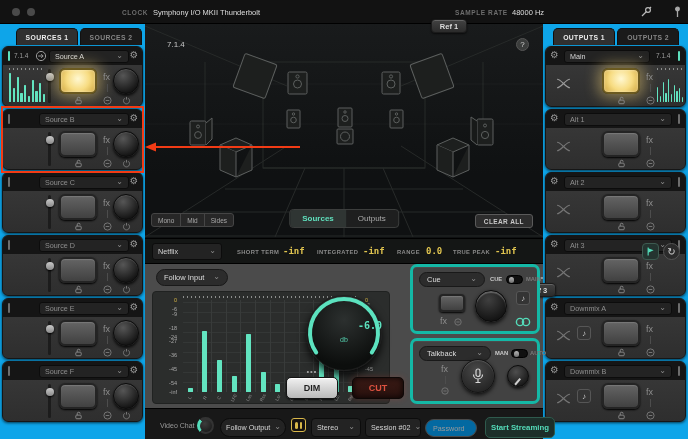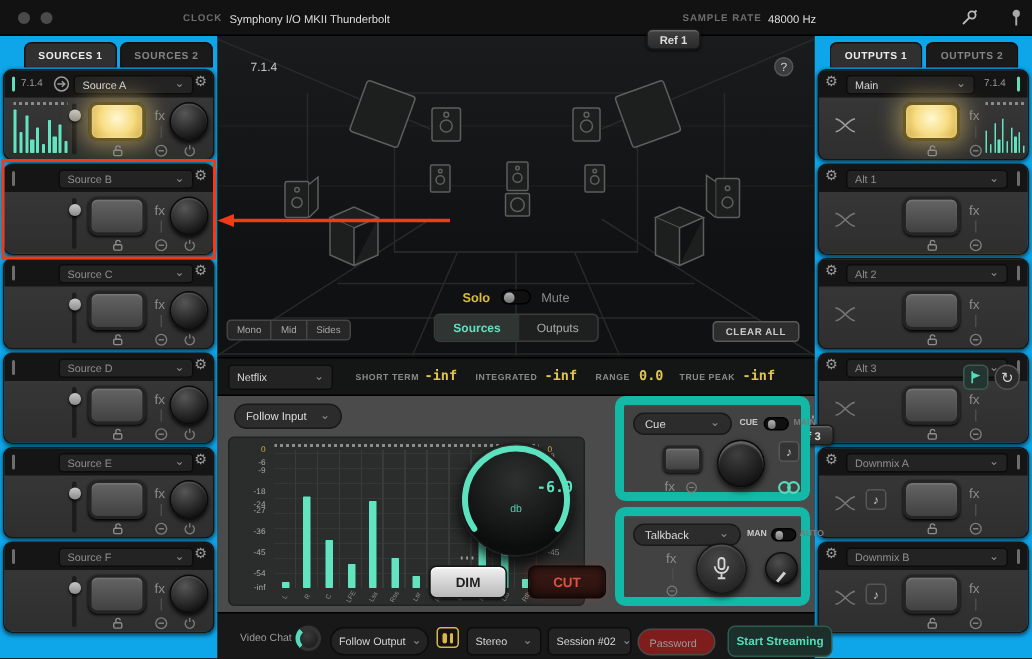--- a/index.html
+++ b/index.html
@@ -89,38 +89,38 @@
   .lufs{position:absolute;left:212px;top:102px;font-size:5.2px;color:#9a9a9a}
   .chans{position:absolute;left:30px;top:101px;width:176px;display:flex}
   .chans span{flex:1;font-size:4.5px;color:#8d8d8d;transform:rotate(-60deg);text-align:center;line-height:10px}
   .refbtn{position:absolute;height:14px;border-radius:4px;background:linear-gradient(#424242,#2b2b2b);border:1px solid #1b1b1b;box-shadow:inset 0 1px 0 #777a,0 1px 2px #0009;color:#dcdcdc;font-size:7.5px;font-weight:bold;display:flex;align-items:center;justify-content:center}
   .ddd{position:absolute;width:11px;height:2px;background-image:radial-gradient(circle,#9b9b9b 0 .8px,transparent .9px);background-size:3.6px 2px;background-repeat:repeat-x}
   .bigknob{position:absolute;left:306px;top:295px;width:76px;height:76px;border-radius:50%;background:radial-gradient(circle at 50% 32%,#2c302f,#0c0e0d 72%);border:1px solid #1e1e1e;box-shadow:0 5px 9px #000c,inset 0 1px 2px #5557}
   .bk-val{position:absolute;left:306px;top:320px;width:76px;text-align:right;font-family:"DejaVu Sans Mono",monospace;font-size:10px;font-weight:bold;color:#5ce2bf}
   .bk-unit{position:absolute;left:306px;top:336px;width:76px;text-align:center;font-size:7px;color:#54cfae}
   .dimbtn{position:absolute;left:286px;top:377px;width:52px;height:22px;border-radius:5px;background:linear-gradient(#f1f1f1,#b9b9b9);border:1px solid #141414;box-shadow:0 1px 2px #000b,inset 0 1px 0 #fff;color:#1e1e1e;font-size:9px;font-weight:bold;display:flex;align-items:center;justify-content:center}
   .cutbtn{position:absolute;left:352px;top:377px;width:52px;height:22px;border-radius:5px;background:linear-gradient(#3a1a15,#29110e);border:1px solid #0e0807;box-shadow:inset 0 0 6px #000d,0 0 6px rgba(220,70,45,.22);color:#dd5240;font-size:9px;font-weight:bold;display:flex;align-items:center;justify-content:center}
-  .subpanel{position:absolute;background:#424242;border:6px solid #14b8a6;border-radius:7px;box-shadow:inset 0 1px 0 #5a5a5a66}
+  .subpanel{position:absolute;background:#424242;border:3px solid #14b8a6;border-radius:7px;box-shadow:inset 0 1px 0 #5a5a5a66}
   .sp-lb{position:absolute;font-size:5.8px;font-weight:bold;color:#c9c9c9}
   .sp-lb.dim{color:#7a7a7a}
   .tgl.sm{width:17px;height:9px}
   .tgl.sm i{width:5.5px;height:5.5px}
   .cueknob{position:absolute;width:32px;height:32px;border-radius:50%;background:radial-gradient(circle at 42% 30%,#3f3f3f,#121212 78%);border:1px solid #0b0b0b;box-shadow:0 2px 4px #000c,inset 0 2px 1px #cfcfcf55}
   .micbtn{position:absolute;width:34px;height:34px;border-radius:50%;background:radial-gradient(circle at 45% 32%,#484848,#232323 80%);border:1px solid #141414;box-shadow:0 2px 4px #000c,inset 0 1px 1px #8886;display:flex;align-items:center;justify-content:center}
   .smknob{position:absolute;width:22px;height:22px;border-radius:50%;background:radial-gradient(circle at 40% 30%,#4e4e4e,#181818 78%);border:1px solid #0d0d0d;box-shadow:0 2px 3px #000b}
   .smknob:after{content:"";position:absolute;left:50%;top:50%;width:1.5px;height:8px;background:#cfcfcf;transform:rotate(40deg) translateY(2px)}
 
   
   .botbar{position:absolute;left:145px;top:408px;width:398px;height:31px;background:#181818;border-top:1px solid #000}
   .bb-lb{position:absolute;top:13px;font-size:7px;color:#9a9a9a}
   .vcknob{position:absolute;left:196px;top:8px;width:17px;height:17px;border-radius:50%;background:conic-gradient(from 220deg,#54dcba 0 95deg,#333 95deg 360deg)}
   .vcknob i{position:absolute;inset:2.5px;border-radius:50%;background:radial-gradient(circle at 40% 30%,#3c3c3c,#141414)}
   .binic{position:absolute;left:291px;top:9px;width:15px;height:14px;border:1.5px solid #d9b84a;border-radius:3px;background:#171310;display:flex;align-items:center;justify-content:center;gap:2px}
   .binic i{width:2.5px;height:7px;background:#d9b84a;border-radius:1.5px}
-  .pwd{position:absolute;left:412px;top:10px;width:52px;height:18px;background:#7f1d1d;border:1px solid #4a4a4a;border-radius:9px;color:#bdbdbd;font-size:7.2px;padding:0 7px;font-family:"Liberation Sans",sans-serif}
+  .pwd{position:absolute;left:412px;top:10px;width:52px;height:18px;background:#0369a1;border:1px solid #4a4a4a;border-radius:9px;color:#bdbdbd;font-size:7.2px;padding:0 7px;font-family:"Liberation Sans",sans-serif}
   .pwd::placeholder{color:#9a9a9a}
   .startbtn{position:absolute;left:470px;top:8px;width:70px;height:21px;border-radius:5px;background:#1d2f2a;border:1px solid #2f5a4d;color:#54dcba;font-size:7.8px;font-weight:bold;display:flex;align-items:center;justify-content:center}
 
   .overlay{position:absolute;left:0;top:0;pointer-events:none;z-index:60}
   svg{display:block}
 </style>
 </head>
 <body>
 
 <div class="app">
@@ -661,27 +661,20 @@
             <path d="M75 121 V146 L91 153 V128 M107 121 V146 L91 153"></path>
           </g>
         <g>
             <path d="M292 121 L308 114 L324 121 L308 128 Z"></path>
             <path d="M292 121 V146 L308 153 V128 M324 121 V146 L308 153"></path>
           </g>
       </g>
     </svg>
     <span class="viz-fmt">7.1.4</span>
     <div class="help">?</div>
-    <div class="solorow">
-      <span class="solo-lb">Solo</span>
-      <div class="tgl l">
-          <i></i>
-        </div>
-      <span class="mute-lb">Mute</span>
-    </div>
     <div class="stemseg">
       <span>Mono</span>
       <span>Mid</span>
       <span>Sides</span>
     </div>
     <div class="modeseg">
       <span class="on">Sources</span>
       <span>Outputs</span>
     </div>
     <div class="clearall">CLEAR ALL</div>

